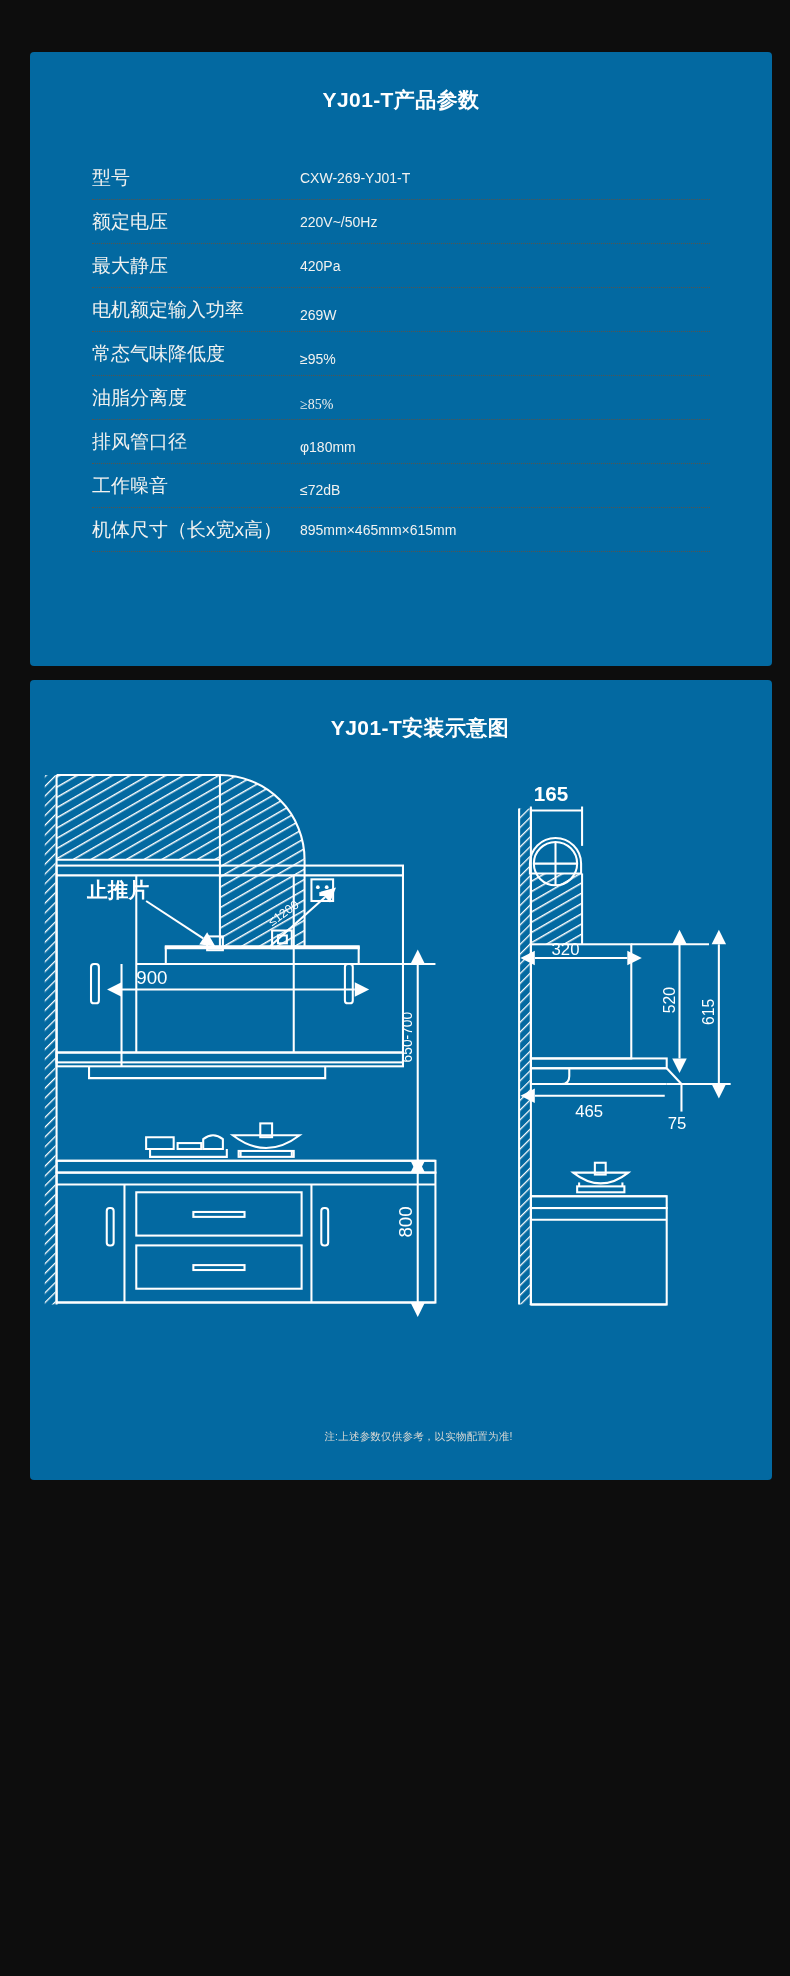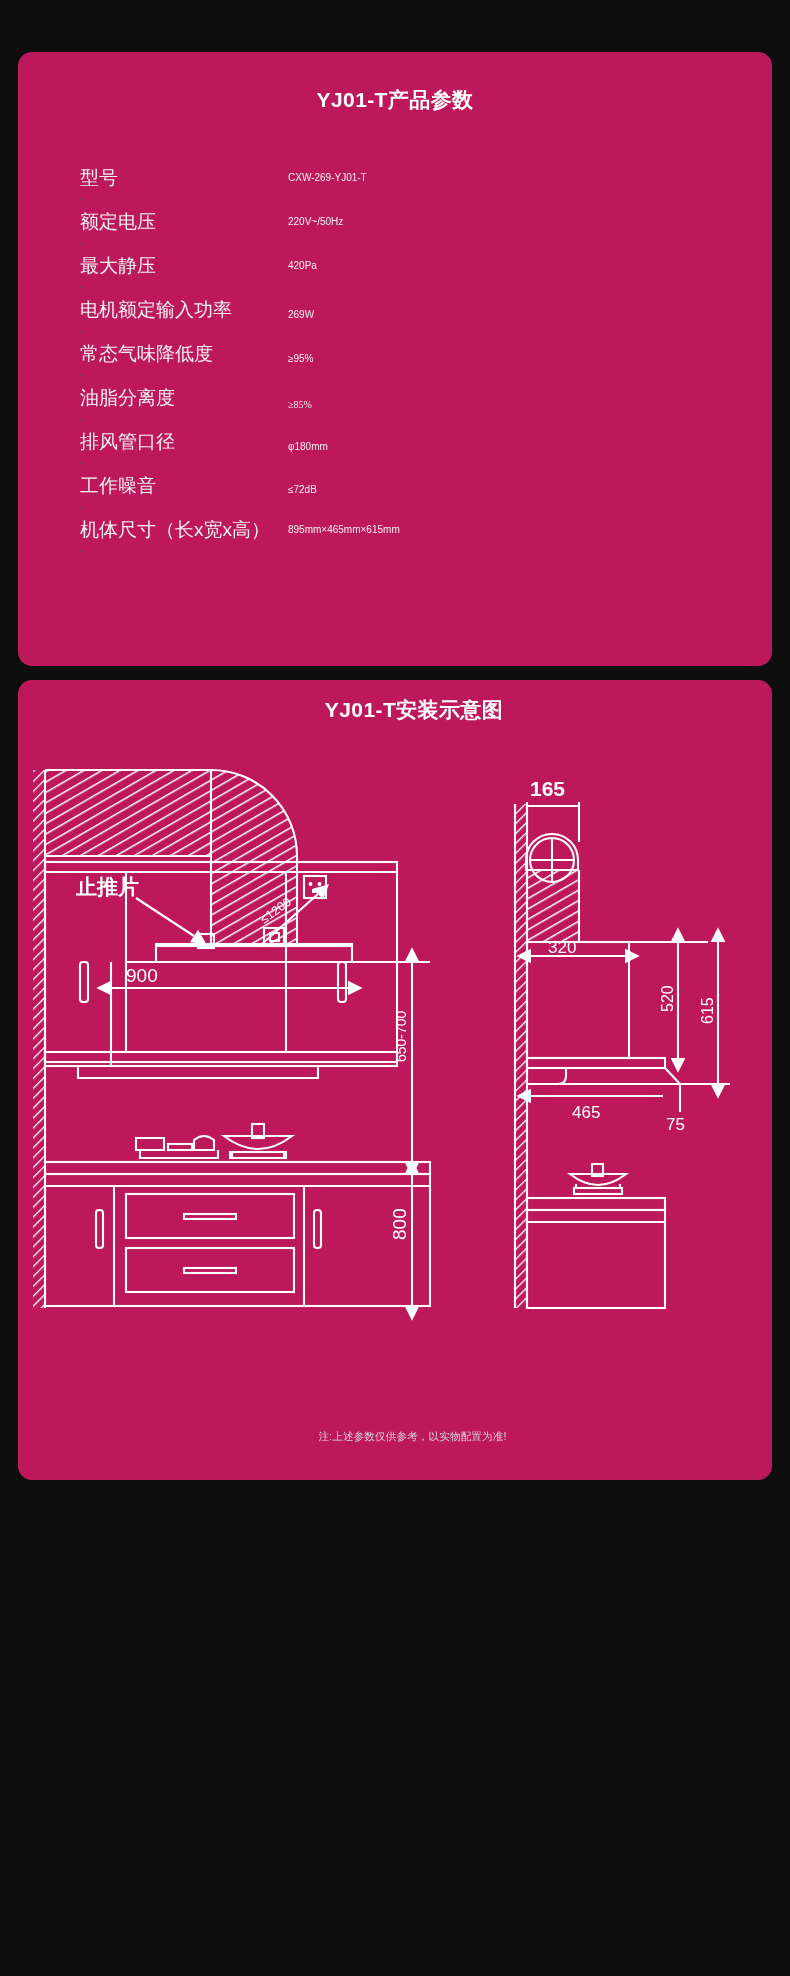--- a/index.html
+++ b/index.html
@@ -9,36 +9,36 @@
     font-family:"Liberation Sans","DejaVu Sans",sans-serif;
     color:#ffffff;
     -webkit-font-smoothing:antialiased;
     overflow:hidden;
   }
   .page{position:relative;width:790px;height:1976px;background:#0d0d0d;}
 
   
   .card{
     position:absolute;
-    left:18px;right:18px;
-    background:#be185d;
-    border-radius:14px;
+    left:30px;right:18px;
+    background:#0369a1;
+    border-radius:4px;
   }
   #spec-card{top:52px;height:614px;}
   #diagram-card{top:680px;height:800px;}
 
   .card-title{
     text-align:center;
     font-size:21px;
     font-weight:bold;
     color:#ffffff;
     letter-spacing:.4px;
   }
   #spec-card .card-title{margin-top:34px;}
-  #diagram-card .card-title{margin-top:16px;padding-left:38px;}
+  #diagram-card .card-title{margin-top:34px;padding-left:38px;}
 
   
   .spec-table{
     margin:42px 62px 0 62px;
   }
   .spec-row{
     position:relative;
     display:flex;
     align-items:center;
     height:43px;
@@ -46,21 +46,21 @@
   }
   .spec-row:first-child{border-top:none;}
   .spec-label{
     width:208px;
     flex:0 0 208px;
     font-size:19px;
     color:#f2f2f0;
     white-space:nowrap;
   }
   .spec-value{
-    font-size:10px;
+    font-size:14px;
     color:#f2f2f0;
     white-space:nowrap;
   }
   
   .v-dn4{position:relative;top:5px;}
   .v-dn6{position:relative;top:7px;font-family:Liberation Serif, serif;}
   .v-dn3{position:relative;top:4px;}
 
   
   .diagram-wrap{

